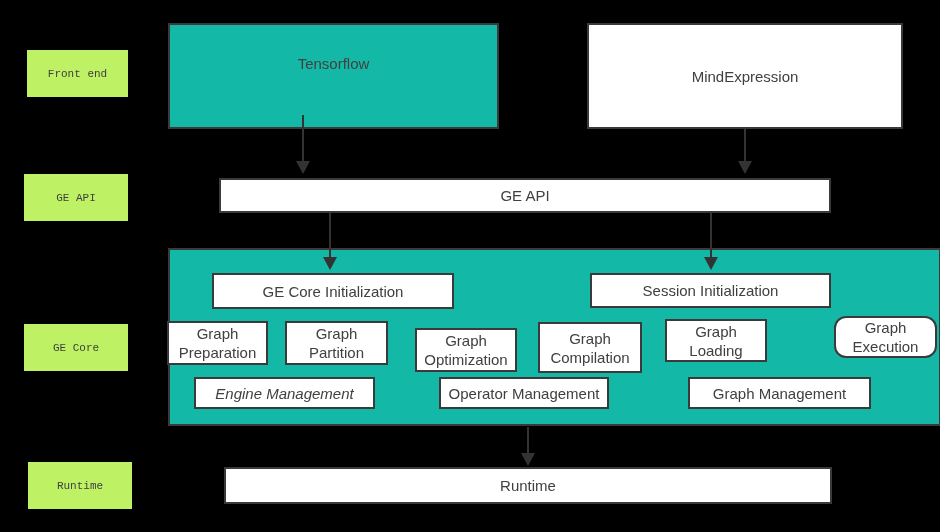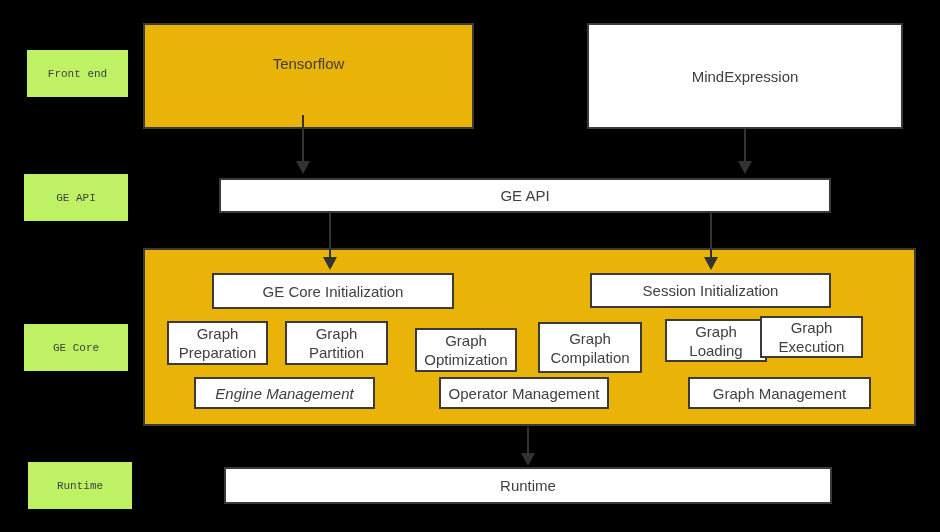--- a/index.html
+++ b/index.html
@@ -31,22 +31,23 @@
     border: 2px solid #3a3a3a;
     display: flex;
     align-items: center;
     justify-content: center;
     text-align: center;
     font-size: 15px;
     line-height: 19px;
     color: #404040;
   }
   .container-box {
-    background: #eab308;
+    background: #14b8a6;
     border: 2px solid #3a3a3a;
+    margin-left: 25px;
   }
   .tf-title {
     position: absolute;
     top: 30px;
     left: 0;
     width: 100%;
     text-align: center;
     font-size: 15px;
     color: #404040;
   }
@@ -89,21 +90,21 @@
   <div class="abs container-box" style="left:143px; top:248px; width:773px; height:178px;"></div>
 
   <div class="abs box" style="left:212px; top:273px; width:242px; height:36px;">GE Core Initialization</div>
   <div class="abs box" style="left:590px; top:273px; width:241px; height:35px;">Session Initialization</div>
 
   <div class="abs box stage-small" style="left:167px; top:321px; width:101px; height:44px;">Graph Preparation</div>
   <div class="abs box stage-small" style="left:285px; top:321px; width:103px; height:44px;">Graph Partition</div>
   <div class="abs box stage-small" style="left:415px; top:321px; width:102px; height:44px;margin-top:7px;">Graph Optimization</div>
   <div class="abs box stage-small" style="left:538px; top:322px; width:104px; height:51px;">Graph Compilation</div>
   <div class="abs box stage-small" style="left:665px; top:319px; width:102px; height:43px;">Graph Loading</div>
-  <div class="abs box stage-small" style="left:760px; top:316px; width:103px; height:42px;">Graph Execution</div>
+  <div class="abs box stage-small" style="left:834px; top:316px; width:103px; height:42px;border-radius:12px;">Graph Execution</div>
 
   <div class="abs box" style="left:194px; top:377px; width:181px; height:32px;font-style:italic;">Engine Management</div>
   <div class="abs box" style="left:439px; top:377px; width:170px; height:32px;">Operator Management</div>
   <div class="abs box" style="left:688px; top:377px; width:183px; height:32px;">Graph Management</div>
 
   <div class="abs box" style="left:224px; top:467px; width:608px; height:37px;">Runtime</div>
 
   <div class="arrow" style="left:302px; top:115px; height:46px;"></div>
   <div class="arrow" style="left:744px; top:129px; height:32px;"></div>
   <div class="arrow" style="left:329px; top:213px; height:44px;"></div>

